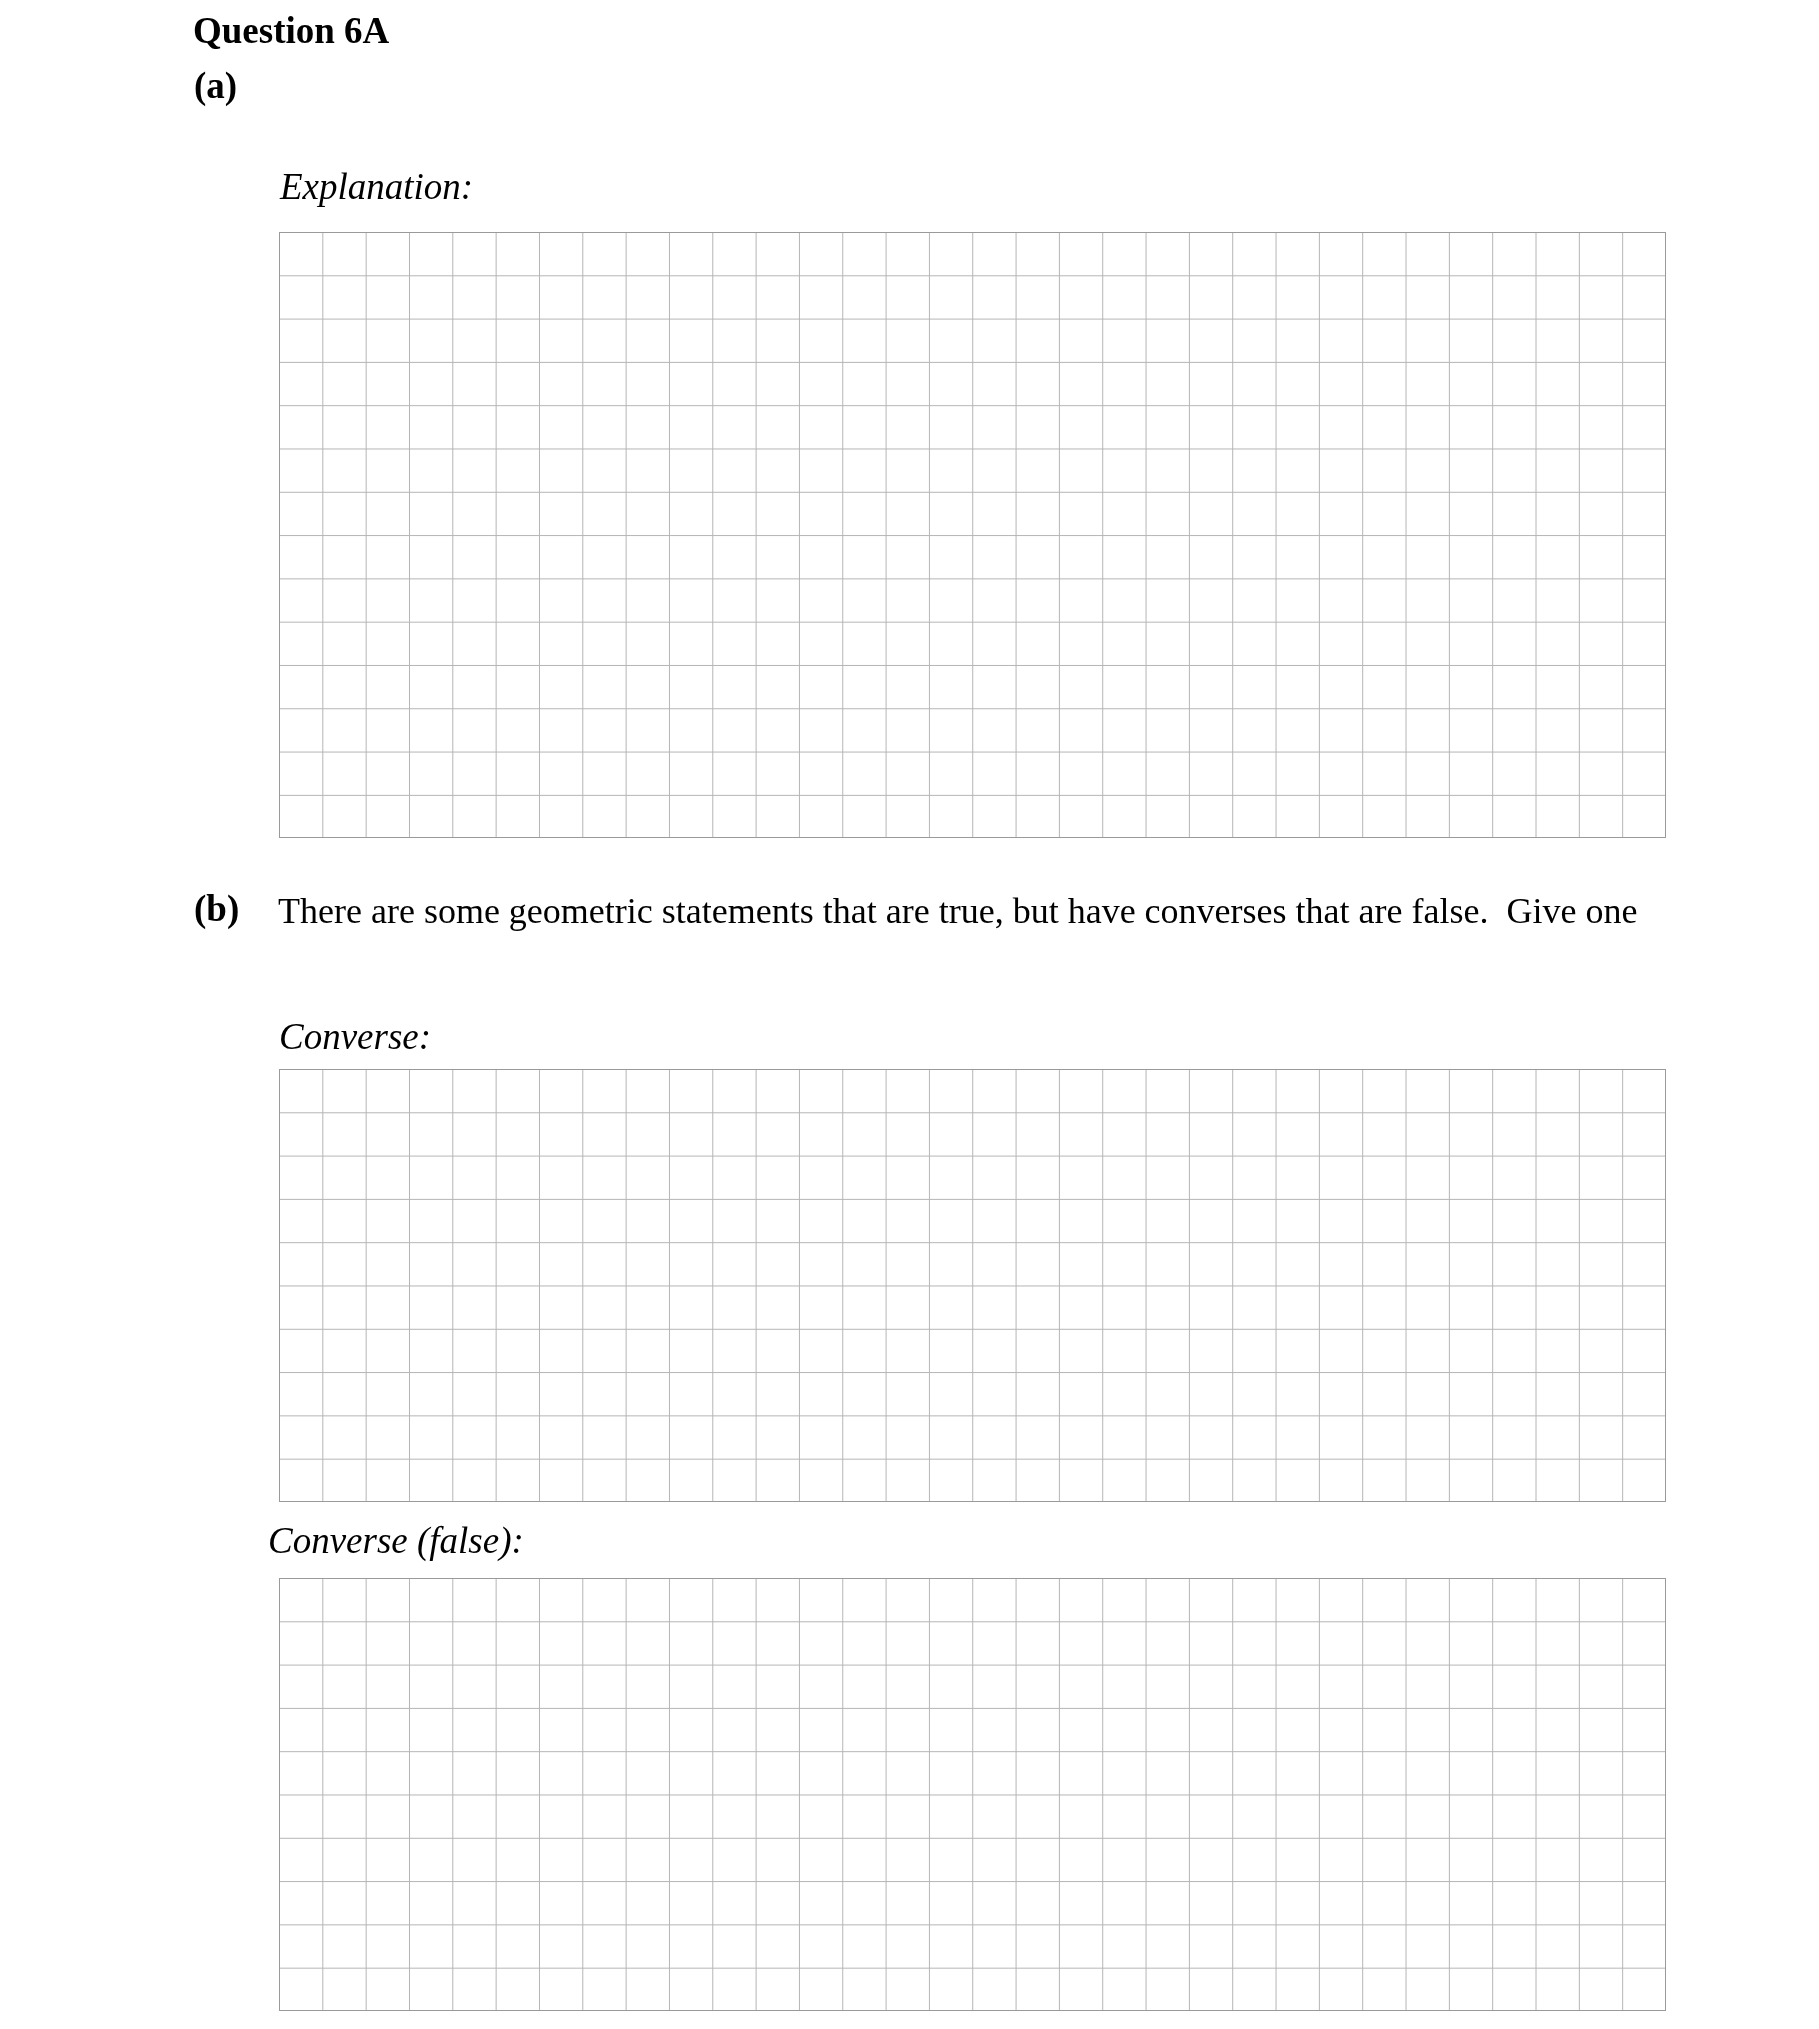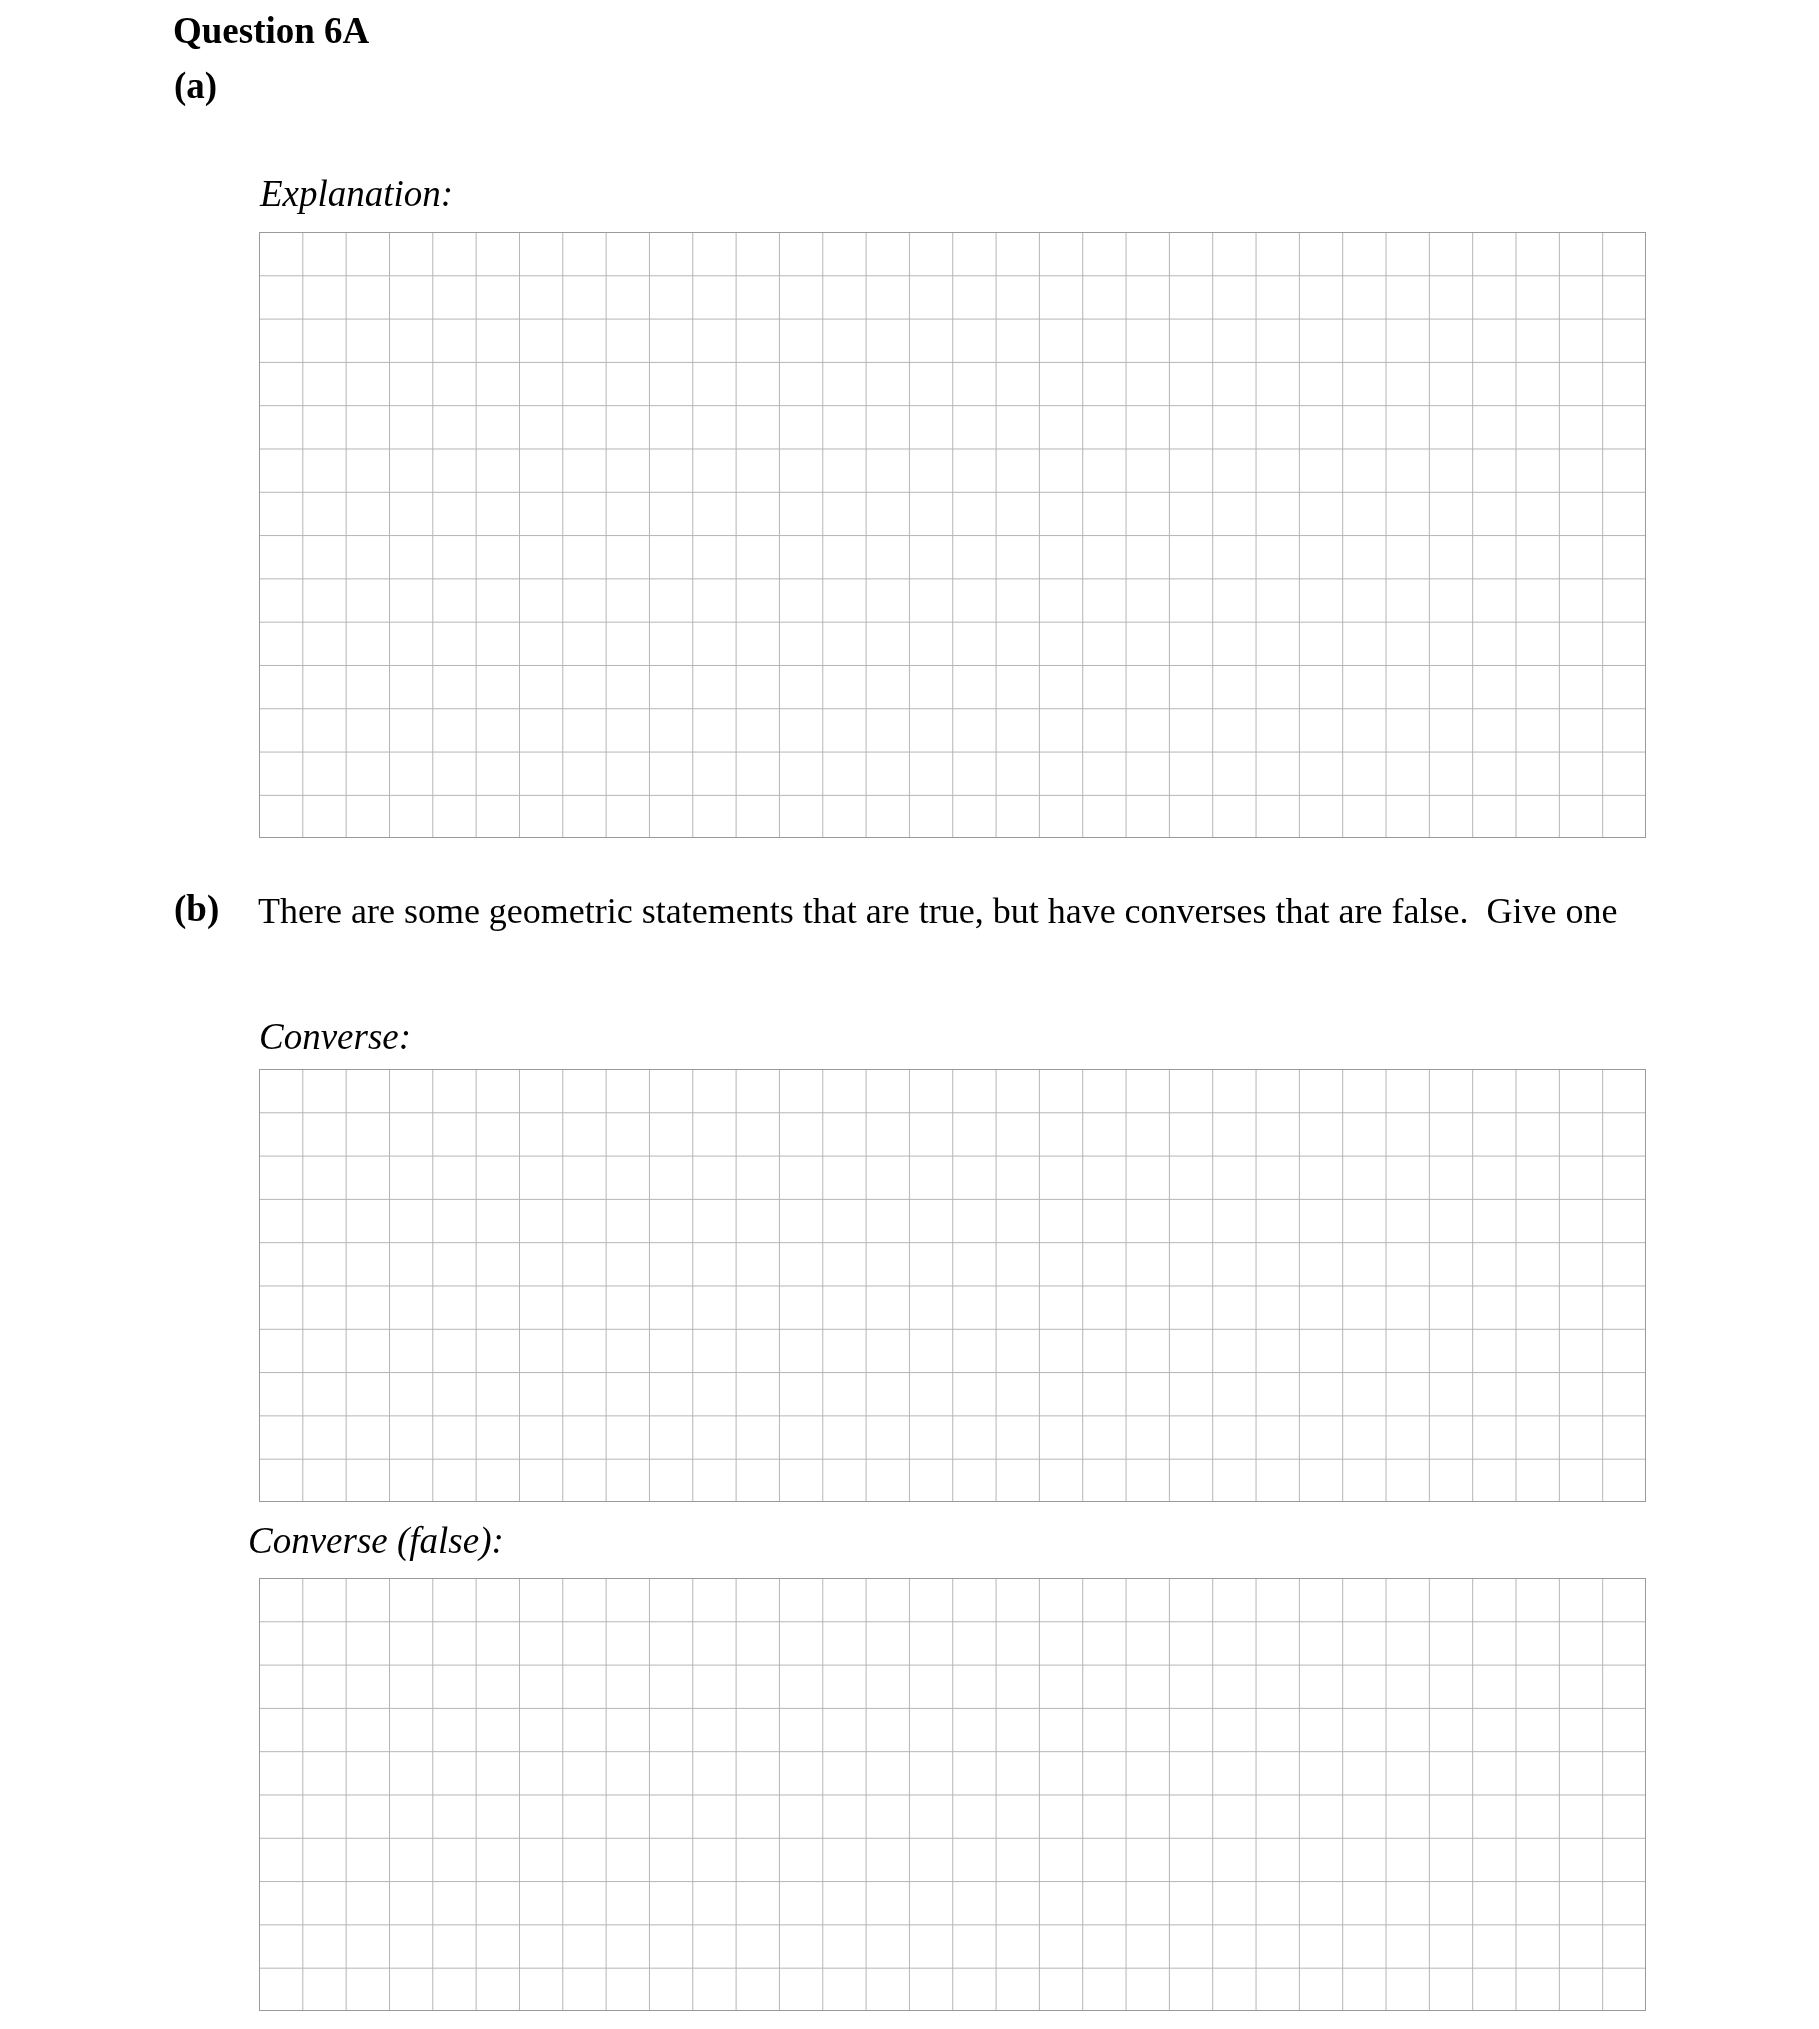--- a/index.html
+++ b/index.html
@@ -12,20 +12,21 @@
   *{margin:0;padding:0;box-sizing:border-box;}
   html,body{background:#ffffff;}
   .page{
     position:relative;
     width:1673px;
     height:2029px;
     background:#ffffff;
     font-family:"Liberation Serif","DejaVu Serif",serif;
     color:var(--text);
     overflow:hidden;
+    margin-left:20px;
   }
   .abs{position:absolute;}
   .q-title{
     left:173px; top:12px;
     font-size:37px; font-weight:bold; line-height:1;
     white-space:pre;
   }
   .part-label{
     font-size:37px; font-weight:bold; line-height:1;
     white-space:pre;
@@ -56,21 +57,21 @@
 </head>
 <body>
 
 <div class="page">
 
   <div class="abs q-title">Question 6A</div>
 
   <div class="abs part-label" style="left:174px; top:67px;">(a)</div>
 
 
-  <div class="abs field-label" style="left:260px; top:175px;text-align:right;">Explanation:</div>
+  <div class="abs field-label" style="left:260px; top:168px;text-align:right;">Explanation:</div>
 
   <div class="abs answer-grid" style="left: 259px; top: 232px; width: 1386.88px; height: 606.2px;"></div>
 
   <div class="abs part-label" style="left:174px; top:890px;">(b)</div>
 
   <div class="abs prompt-multi" style="left:258px; top:888px;">
     <div class="prompt-line">There are some geometric statements that are true, but have converses that are false.  Give one</div>
   </div>
 
   <div class="abs field-label" style="left:259px; top:1018px;">Converse:</div>

